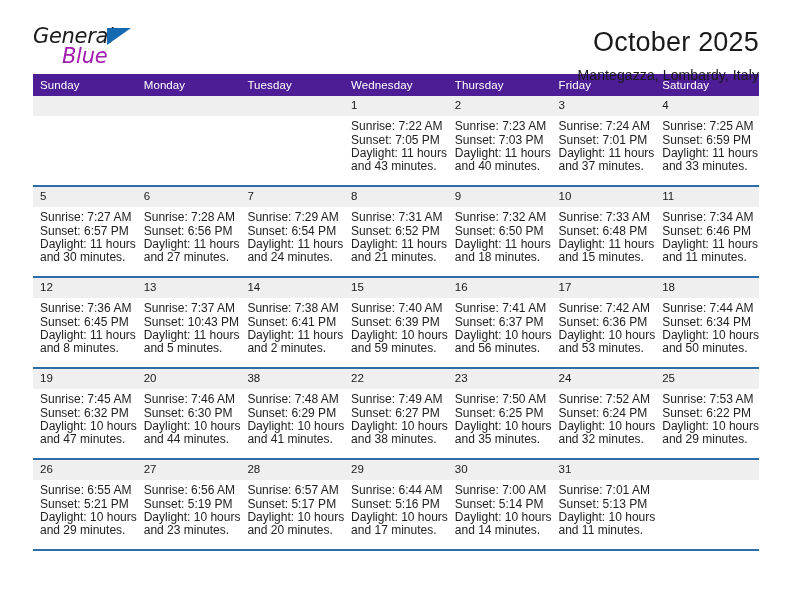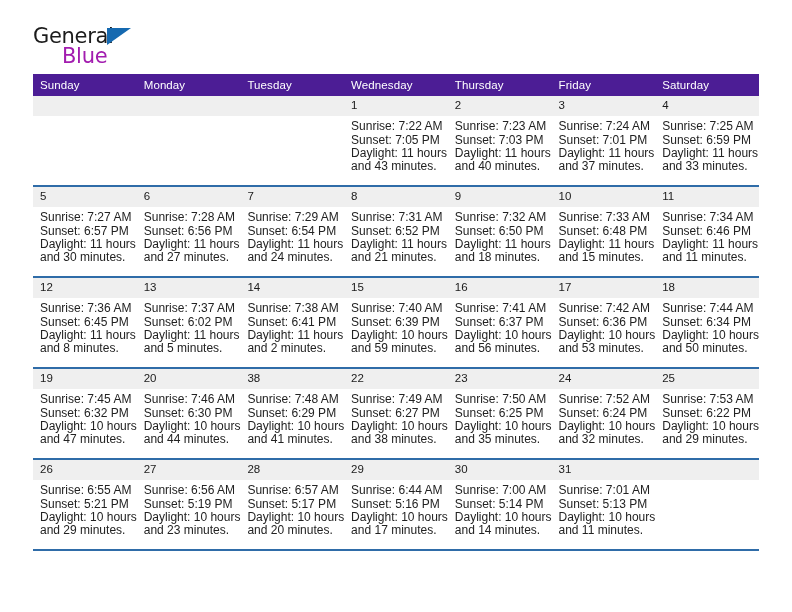--- a/index.html
+++ b/index.html
@@ -30,20 +30,21 @@
     height: 74px;
     padding-top: 26px;
     box-sizing: border-box;
   }
   .logo {
     position: relative;
     width: 110px;
     height: 46px;
     line-height: 1;
     user-select: none;
+    font-style: italic;
   }
   .logo-general {
     position: absolute;
     left: 0;
     top: 0;
     font-size: 21px;
     letter-spacing: -0.3px;
     color: #1b1b1b;
     font-family: "DejaVu Sans", sans-serif;
   }
@@ -138,20 +139,24 @@
 <div class="page">
 
   <div class="header">
 
     <div class="logo">
       <span class="logo-general">General</span>
       <span class="logo-triangle"></span>
       <span class="logo-blue">Blue</span>
     </div>
 
+    <div class="title-block">
+      <div class="cal-title">October 2025</div>
+      <div class="cal-subtitle">Mantegazza, Lombardy, Italy</div>
+    </div>
 
   </div>
 
   <table class="calendar">
     <thead>
       <tr>
         <th>Sunday</th>
         <th>Monday</th>
         <th>Tuesday</th>
         <th>Wednesday</th>
@@ -311,21 +316,21 @@
                 <div>Daylight: 11 hours</div>
                 <div>and 8 minutes.</div>
               </div>
             </div>
           </td>
           <td>
             <div class="cell-inner">
               <div class="daynum">13</div>
               <div class="info">
                 <div>Sunrise: 7:37 AM</div>
-                <div>Sunset: 6:02 PM</div>
+                <div>Sunset: 10:43 PM</div>
                 <div>Daylight: 11 hours</div>
                 <div>and 5 minutes.</div>
               </div>
             </div>
           </td>
           <td>
             <div class="cell-inner">
               <div class="daynum">14</div>
               <div class="info">
                 <div>Sunrise: 7:38 AM</div>

